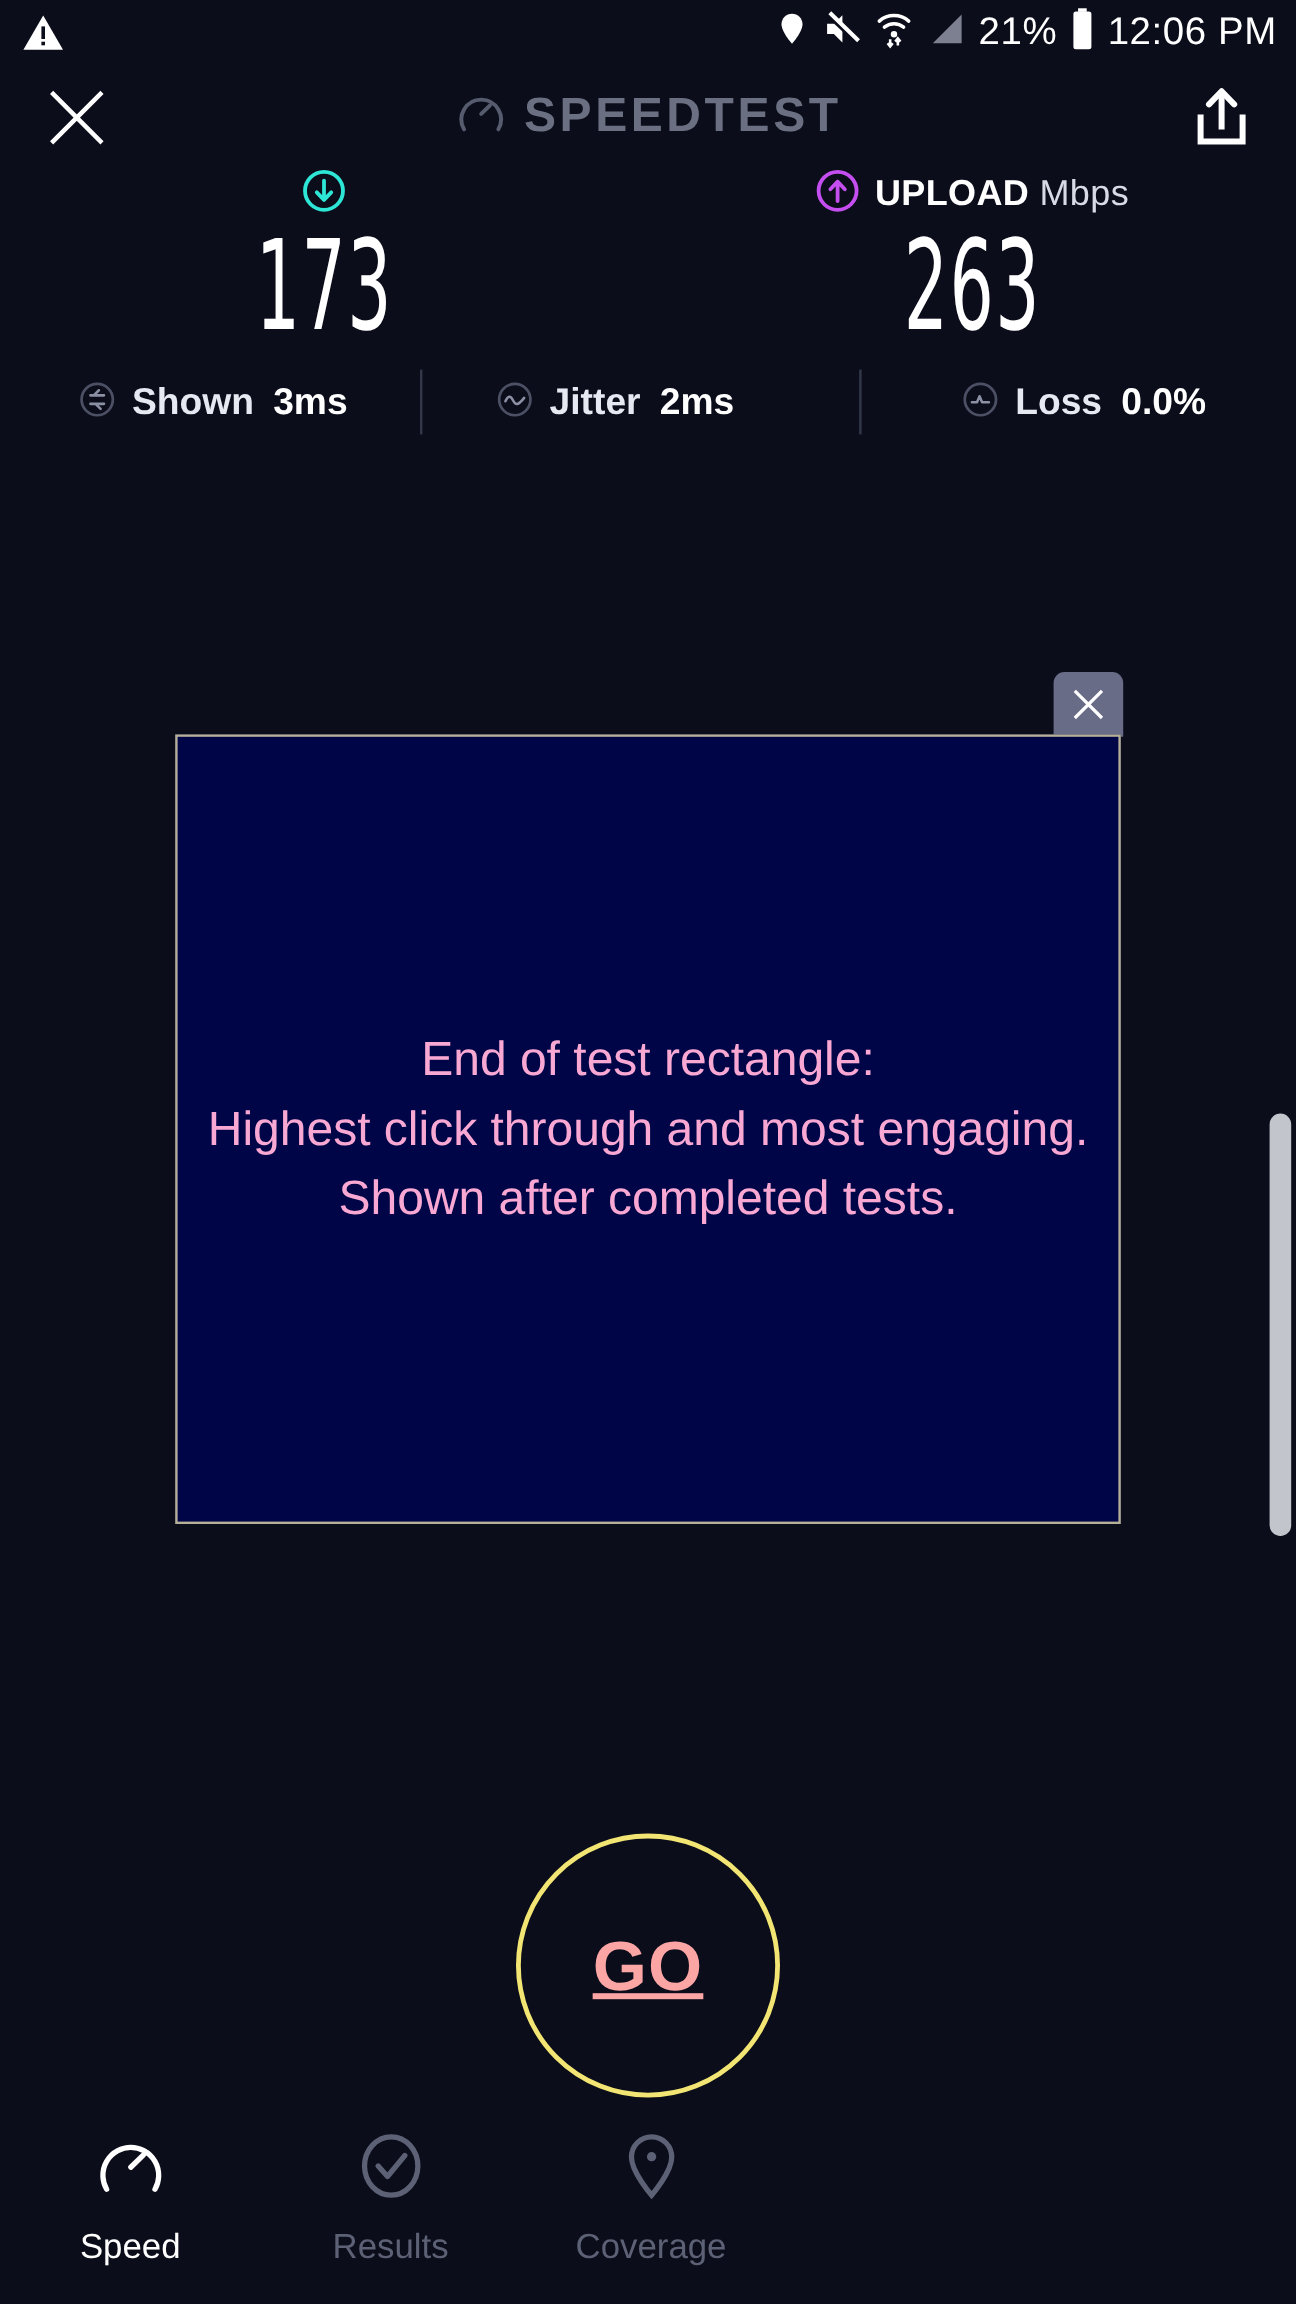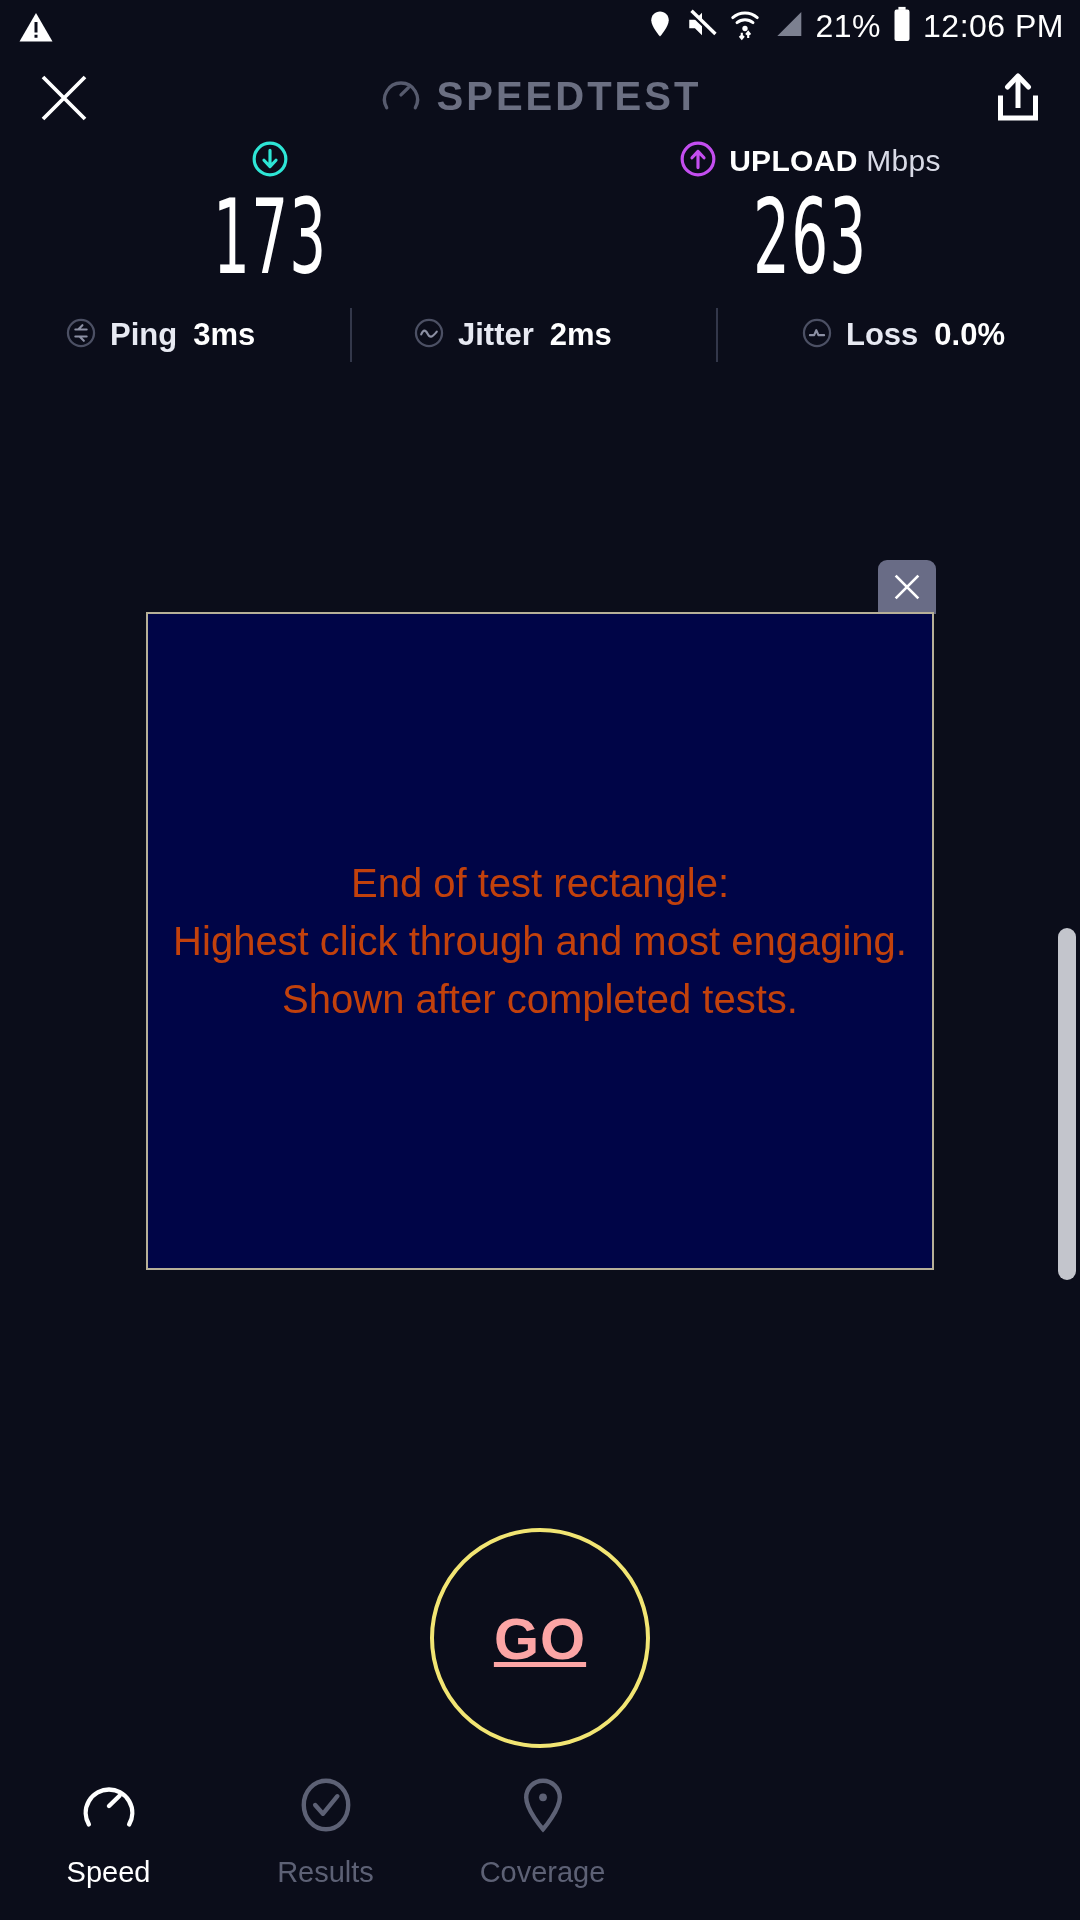--- a/index.html
+++ b/index.html
@@ -54,21 +54,21 @@
   .divider { position:absolute; width:2px; height:54px; background:#33374a; top:3px; }
   .div1 { left:350px; }
   .div2 { left:716px; }
 
   
   .ad {
     position:absolute; left:146px; top:612px; width:788px; height:658px;
     background:#000547; border:2px solid #b7b098;
     display:flex; align-items:center; justify-content:center;
   }
-  .ad-text { color:#c2410c; font-size:40px; line-height:1.45; text-align:center; font-family:"Liberation Sans", sans-serif; }
+  .ad-text { color:#f9a8d4; font-size:40px; line-height:1.45; text-align:center; font-family:"Liberation Sans", sans-serif; }
   .ad-close {
     position:absolute; left:878px; top:560px; width:58px; height:54px;
     background:#696c86; border-radius:9px 9px 0 0;
     display:flex; align-items:center; justify-content:center;
   }
 
   
   .scrollbar { position:absolute; right:4px; top:928px; width:18px; height:352px; background:#c3c5cc; border-radius:9px; }
 
   
@@ -192,21 +192,21 @@
   </div>
 
   <div class="metrics">
     <div class="metric m-ping">
       <span>
         <svg width="34" height="34" viewBox="0 0 24 24">
           <circle cx="12" cy="12" r="9.2" stroke="#4c5064" stroke-width="1.6" fill="none"></circle>
           <path d="M8 9.5 L16 9.5 M8 14.5 L16 14.5 M13 6.5 L10 9.5 M11 14.5 L14 17.5" stroke="#8c90a4" stroke-width="1.5" fill="none" stroke-linecap="round"></path>
         </svg>
       </span>
-      <span class="metric-name">Ping</span>
+      <span class="metric-name">Shown</span>
       <span class="metric-val">3ms</span>
     </div>
     <div class="divider div1"></div>
     <div class="metric m-jitter">
       <span>
         <svg width="34" height="34" viewBox="0 0 24 24">
           <circle cx="12" cy="12" r="9.2" stroke="#4c5064" stroke-width="1.6" fill="none"></circle>
           <path d="M6.5 13 C8 9.5 9.5 9.5 11 12.5 C12.5 15.5 14 15.5 17.5 11" stroke="#8c90a4" stroke-width="1.5" fill="none" stroke-linecap="round"></path>
         </svg>
       </span>

